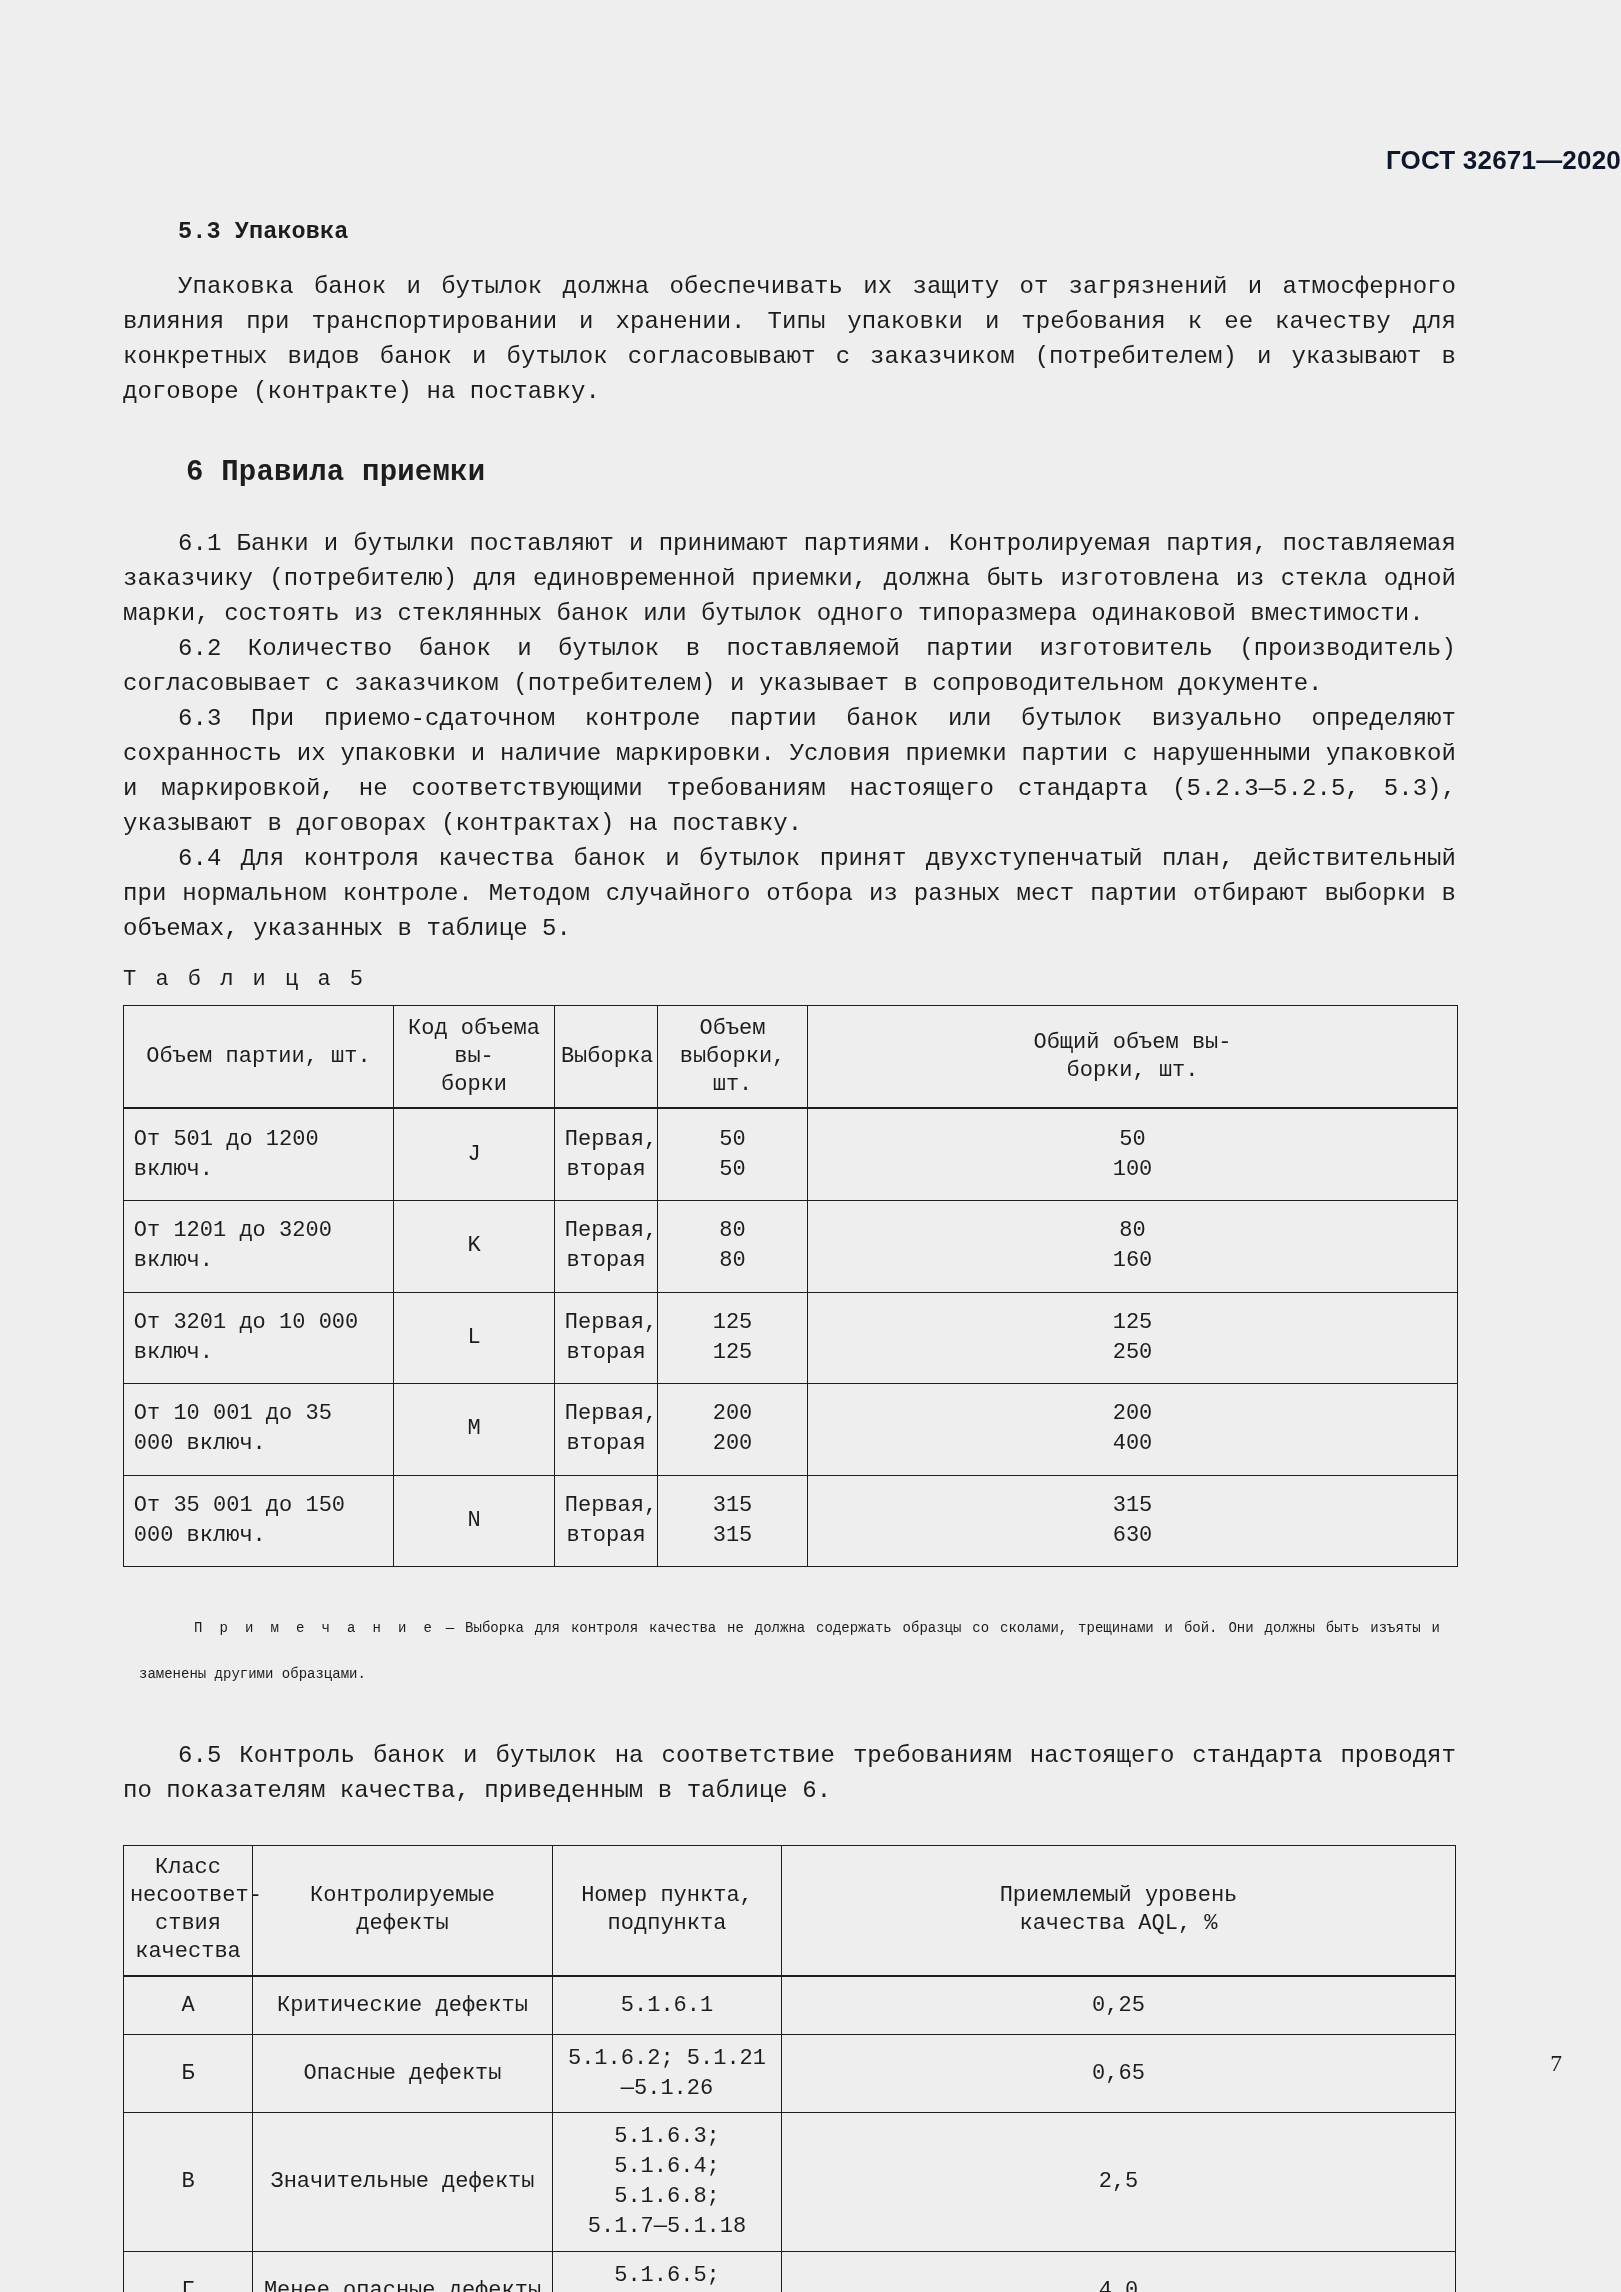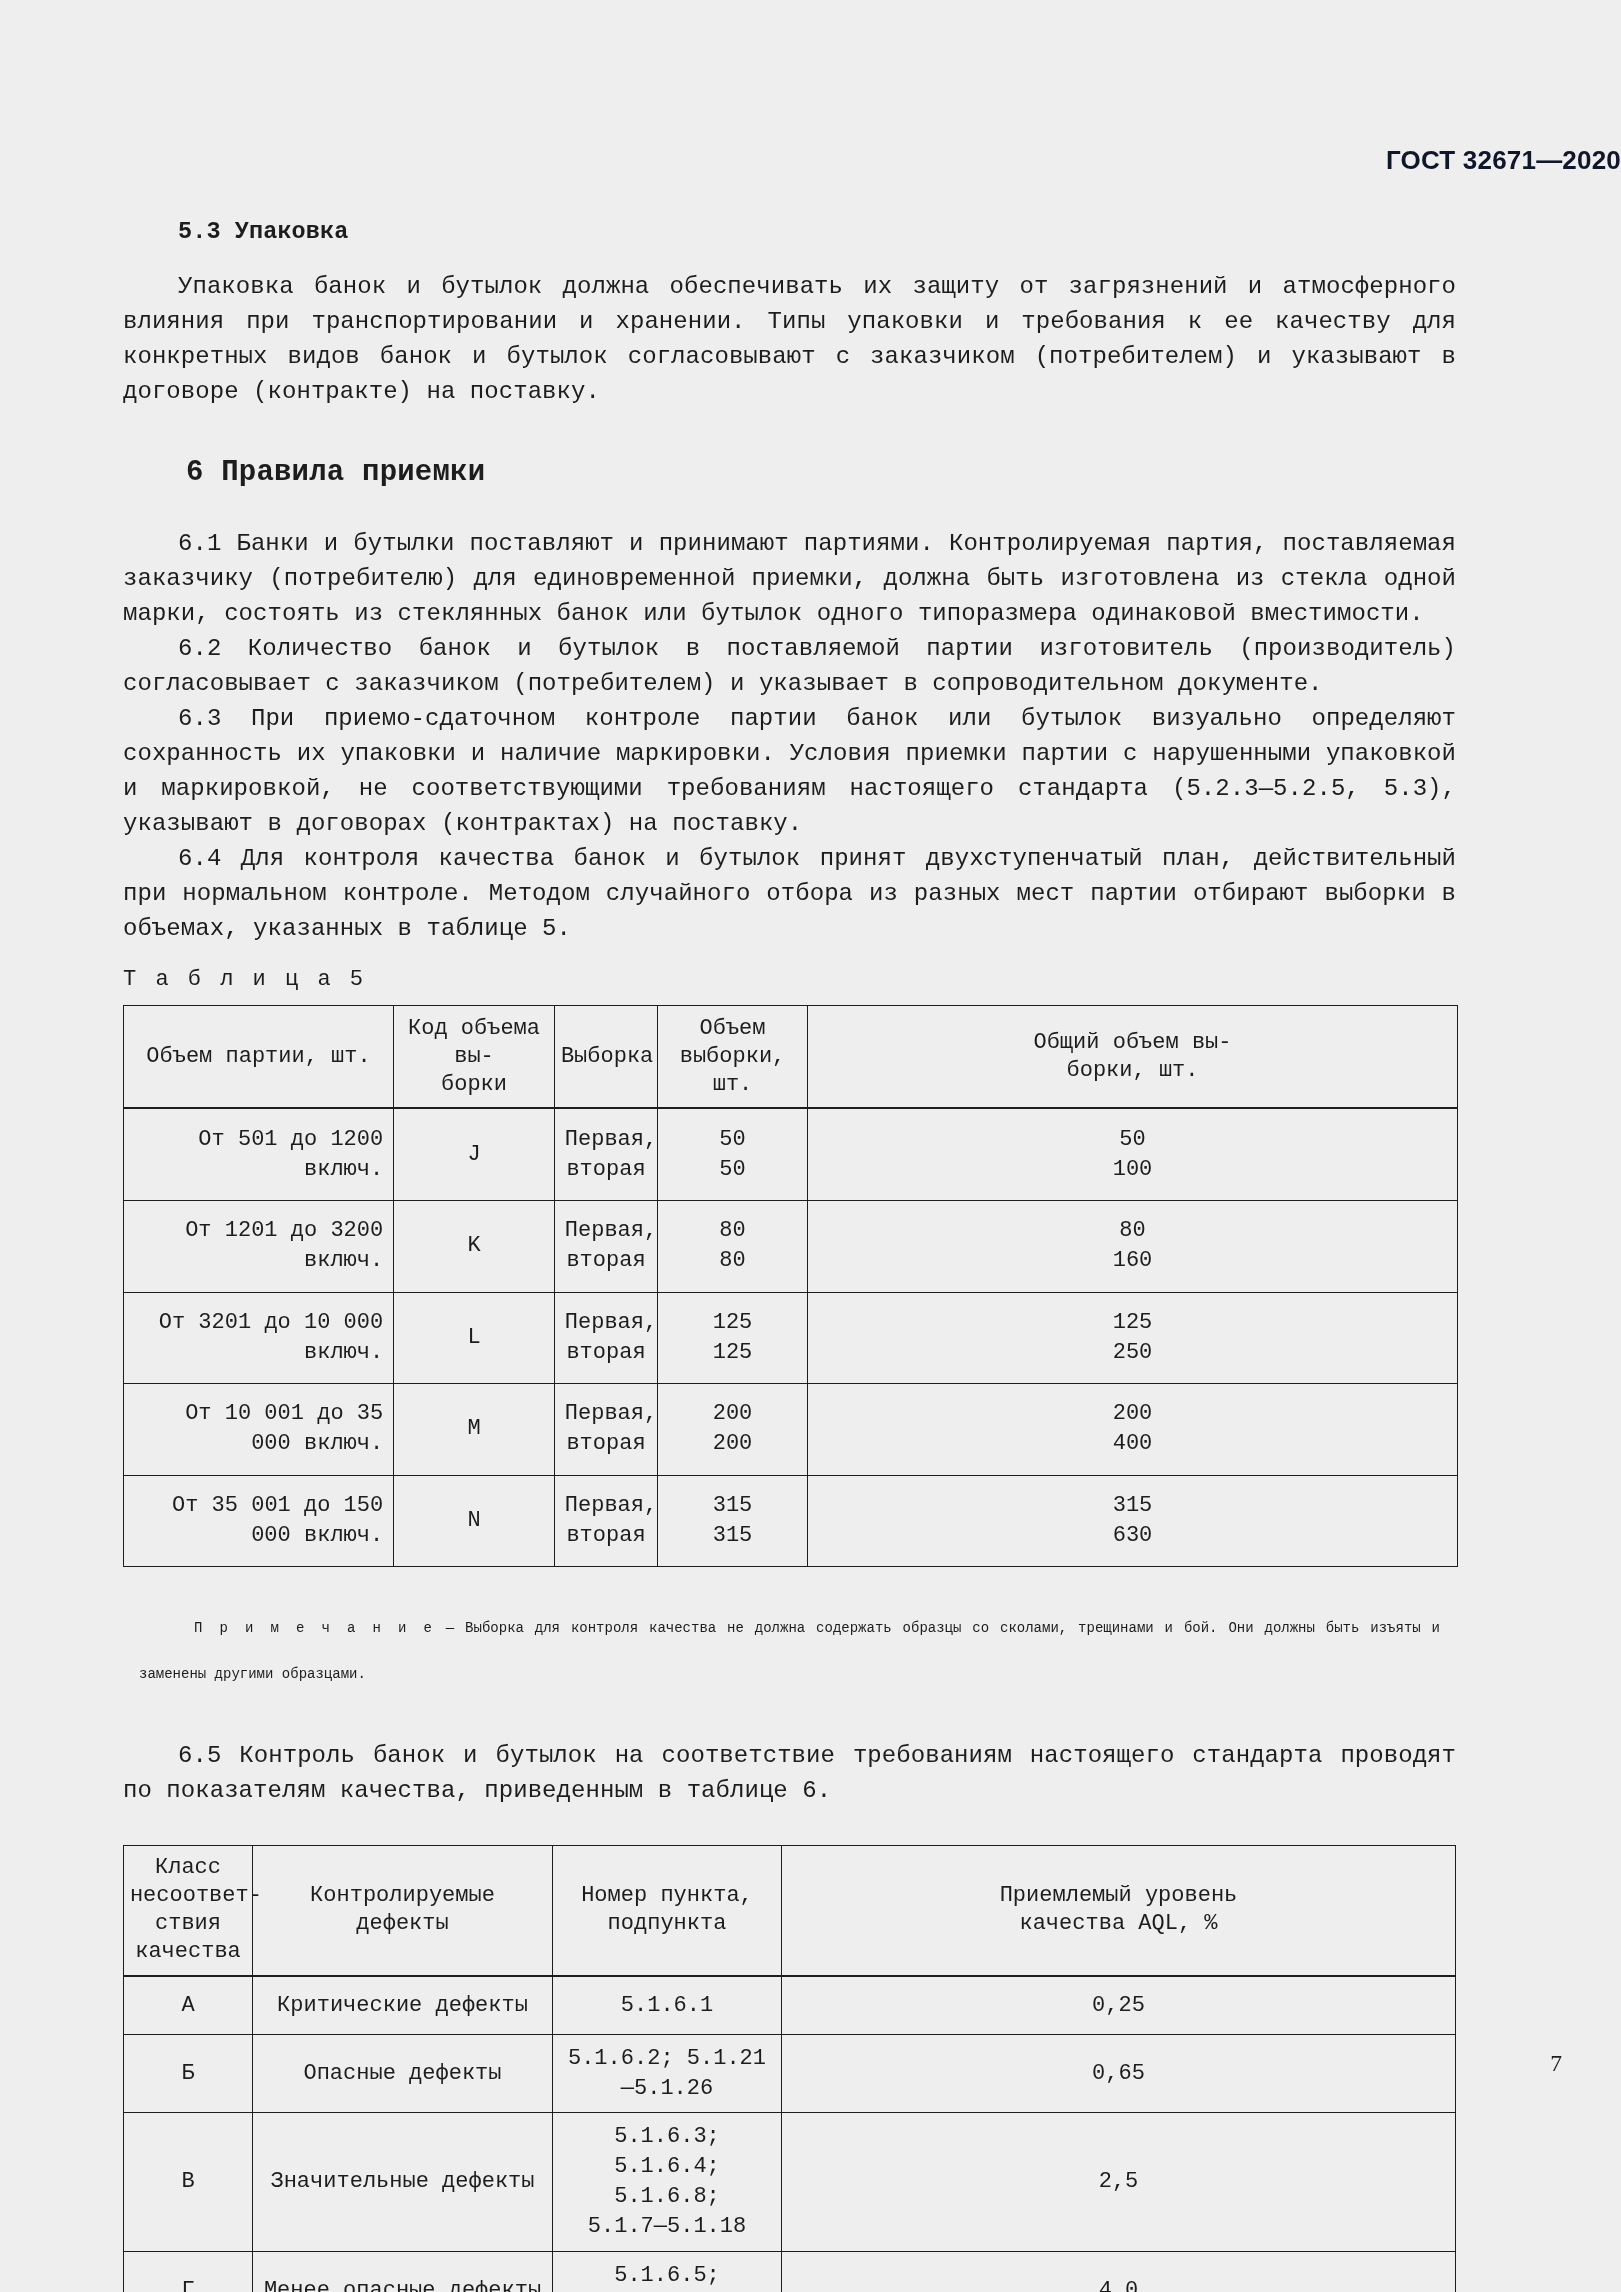--- a/index.html
+++ b/index.html
@@ -104,21 +104,21 @@
   table.gost thead th {
     border-bottom-width: 2.5px;
     text-align: center;
     padding: 8.8px 5.9px;
     line-height: 28px;
   }
   table.gost .cell {
     padding: 8.8px 9.8px;
   }
   .c-center { text-align: center; }
-  .c-left   { text-align: right; padding-left: 17.6px; }
+  .c-left   { text-align: left; padding-left: 17.6px; }
 
   .tbl5 tbody td { height: 73px; }
   .tbl6 tbody td { height: 39px; }
 
   .stack { white-space: pre-line; }
 
   
   .page-number {
     position: absolute;
     right: 59px;

